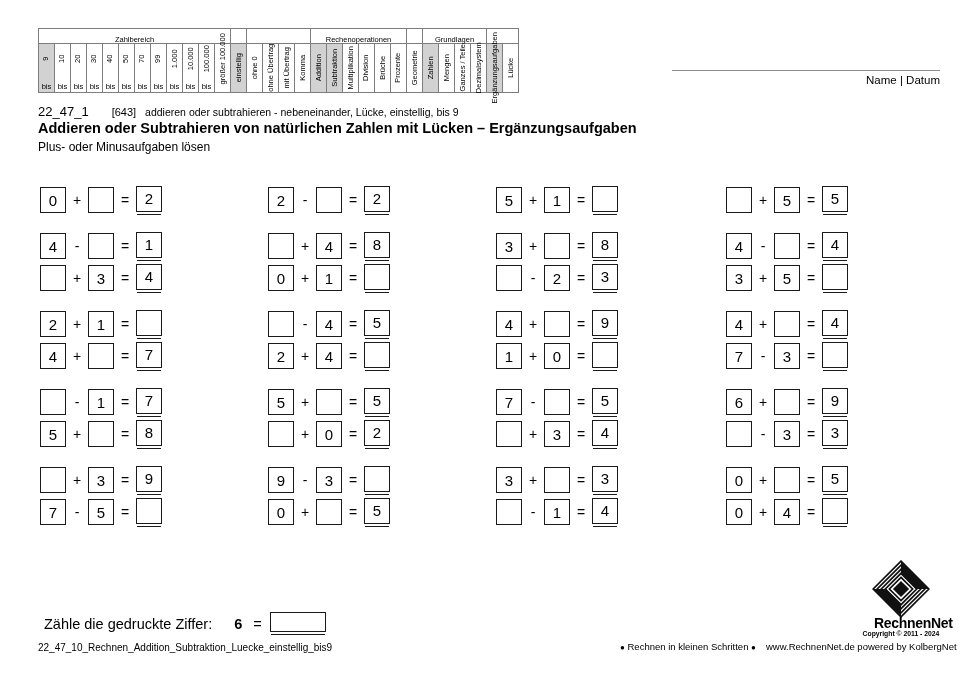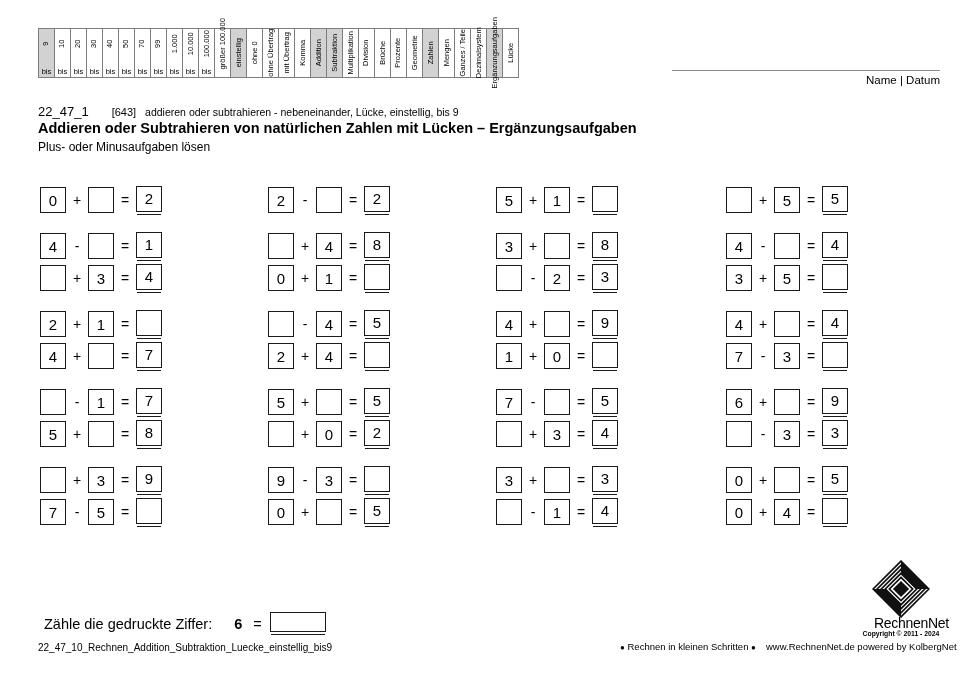--- a/index.html
+++ b/index.html
@@ -110,29 +110,38 @@
   }
   #filecode{position:absolute;left:38px;top:642px;font-size:10px;}
 
   
   #footline{position:absolute;left:620px;top:641px;font-size:9.5px;white-space:nowrap;}
   #footline .dot{font-size:8px;}
   #footurl{position:absolute;left:757px;top:641px;font-size:9.5px;white-space:nowrap;margin-left:9px;}
 
   #logo{position:absolute;left:862px;top:560px;width:78px;text-align:center;}
   #logomark{width:58px;height:58px;margin:0 auto;}
-  #logoname{font-size:14px;font-weight:normal;letter-spacing:-0.3px;margin-top:-3px;margin-left:12px;}
+  #logoname{font-size:14px;font-weight:bold;letter-spacing:-0.3px;margin-top:-3px;margin-left:12px;}
   #logocopy{font-size:6.8px;font-weight:bold;margin-top:-1px;}
 </style>
 </head>
 <body>
 
 <div id="topbar">
   <table class="classtable">
     <tbody>
+        <tr>
+      <td class="grp" colspan="12">Zahlbereich</td>
+      <td class="nogrp" colspan="1"></td>
+      <td class="nogrp" colspan="4"></td>
+      <td class="grp" colspan="6">Rechenoperationen</td>
+      <td class="nogrp" colspan="1"></td>
+      <td class="grp" colspan="4">Grundlagen</td>
+      <td class="nogrp" colspan="2"></td>
+    </tr>
     <tr id="cellrow">
           <td class="cell on">
             <div class="twoline">
               <span class="top">9</span>
               <span class="bot">bis</span>
             </div>
           </td>
           <td class="cell">
             <div class="twoline">
               <span class="top">10</span>

